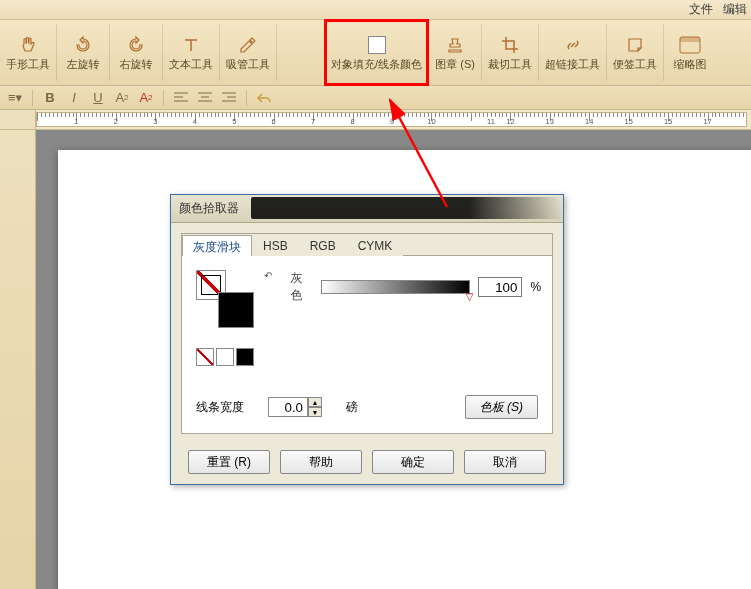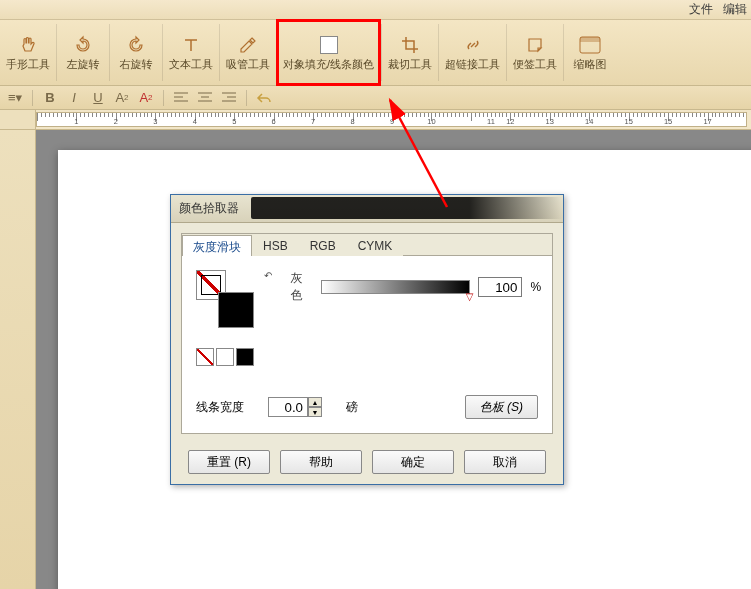--- a/index.html
+++ b/index.html
@@ -7,21 +7,21 @@
 
 
 .menubar { height: 20px; background: linear-gradient(#f5e8cc, #ecddb8); display: flex; justify-content: flex-end; padding-right: 4px; font-size: 12px; color: #3a3a3a; gap: 10px; align-items: center; border-bottom: 1px solid #d0c09a; }
 
 
 .ribbon { height: 66px; background: linear-gradient(#f4e6c4, #e8d7ad); display: flex; border-bottom: 1px solid #c8b88e; }
 .ribbon .sep { width: 1px; background: rgba(0,0,0,0.1); margin: 4px 0; }
 .tool { display: flex; flex-direction: column; align-items: center; justify-content: center; padding: 4px 6px; font-size: 11px; color: #5a4a2a; text-align: center; min-width: 52px; position: relative; }
 .tool .icon { width: 22px; height: 22px; display: flex; align-items: center; justify-content: center; margin-bottom: 2px; }
 .tool .label { line-height: 1.1; }
-.tool.wide { min-width: 100px; }
+.tool.wide { min-width: 100px; margin-left: 48px; }
 .tool.highlighted { outline: 3px solid #ff0000; outline-offset: -2px; }
 
 
 .fmtbar { height: 24px; background: linear-gradient(#efe0bb, #e6d4a8); display: flex; align-items: center; padding: 0 6px; gap: 6px; border-bottom: 1px solid #c8b88e; font-size: 13px; color: #7a6a4a; }
 .fmtbar .fsep { width: 1px; height: 16px; background: rgba(0,0,0,0.15); margin: 0 2px; }
 .fmtbar .btn { width: 18px; height: 18px; display: flex; align-items: center; justify-content: center; cursor: pointer; }
 
 
 .ruler-wrap { display: flex; height: 20px; background: #f2e6c8; border-bottom: 1px solid #c8b88e; }
 .ruler-corner { width: 36px; background: #ede0bd; border-right: 1px solid #c8b88e; }
@@ -140,20 +140,28 @@
     <span class="label">吸管工具</span>
   </div>
   <div class="sep"></div>
   <div class="tool wide highlighted">
     <span class="icon">
       <span style="width:18px;height:18px;background:#fff;border:1px solid #888;display:block;"></span>
     </span>
     <span class="label">对象填充/线条颜色</span>
   </div>
   <div class="sep"></div>
+  <div class="tool">
+    <span class="icon">
+      <svg width="20" height="20" viewBox="0 0 20 20">
+          <path d="M7 4h6l-1 5h3v3H5v-3h3L7 4zM4 15h12v2H4z" fill="none" stroke="#b07030" stroke-width="1.2"></path>
+        </svg>
+    </span>
+    <span class="label">图章 (S)</span>
+  </div>
   <div class="sep"></div>
   <div class="tool">
     <span class="icon">
       <svg width="20" height="20" viewBox="0 0 20 20">
           <path d="M6 2v12h12M2 6h12v12" fill="none" stroke="#b07030" stroke-width="1.5"></path>
         </svg>
     </span>
     <span class="label">裁切工具</span>
   </div>
   <div class="sep"></div>

